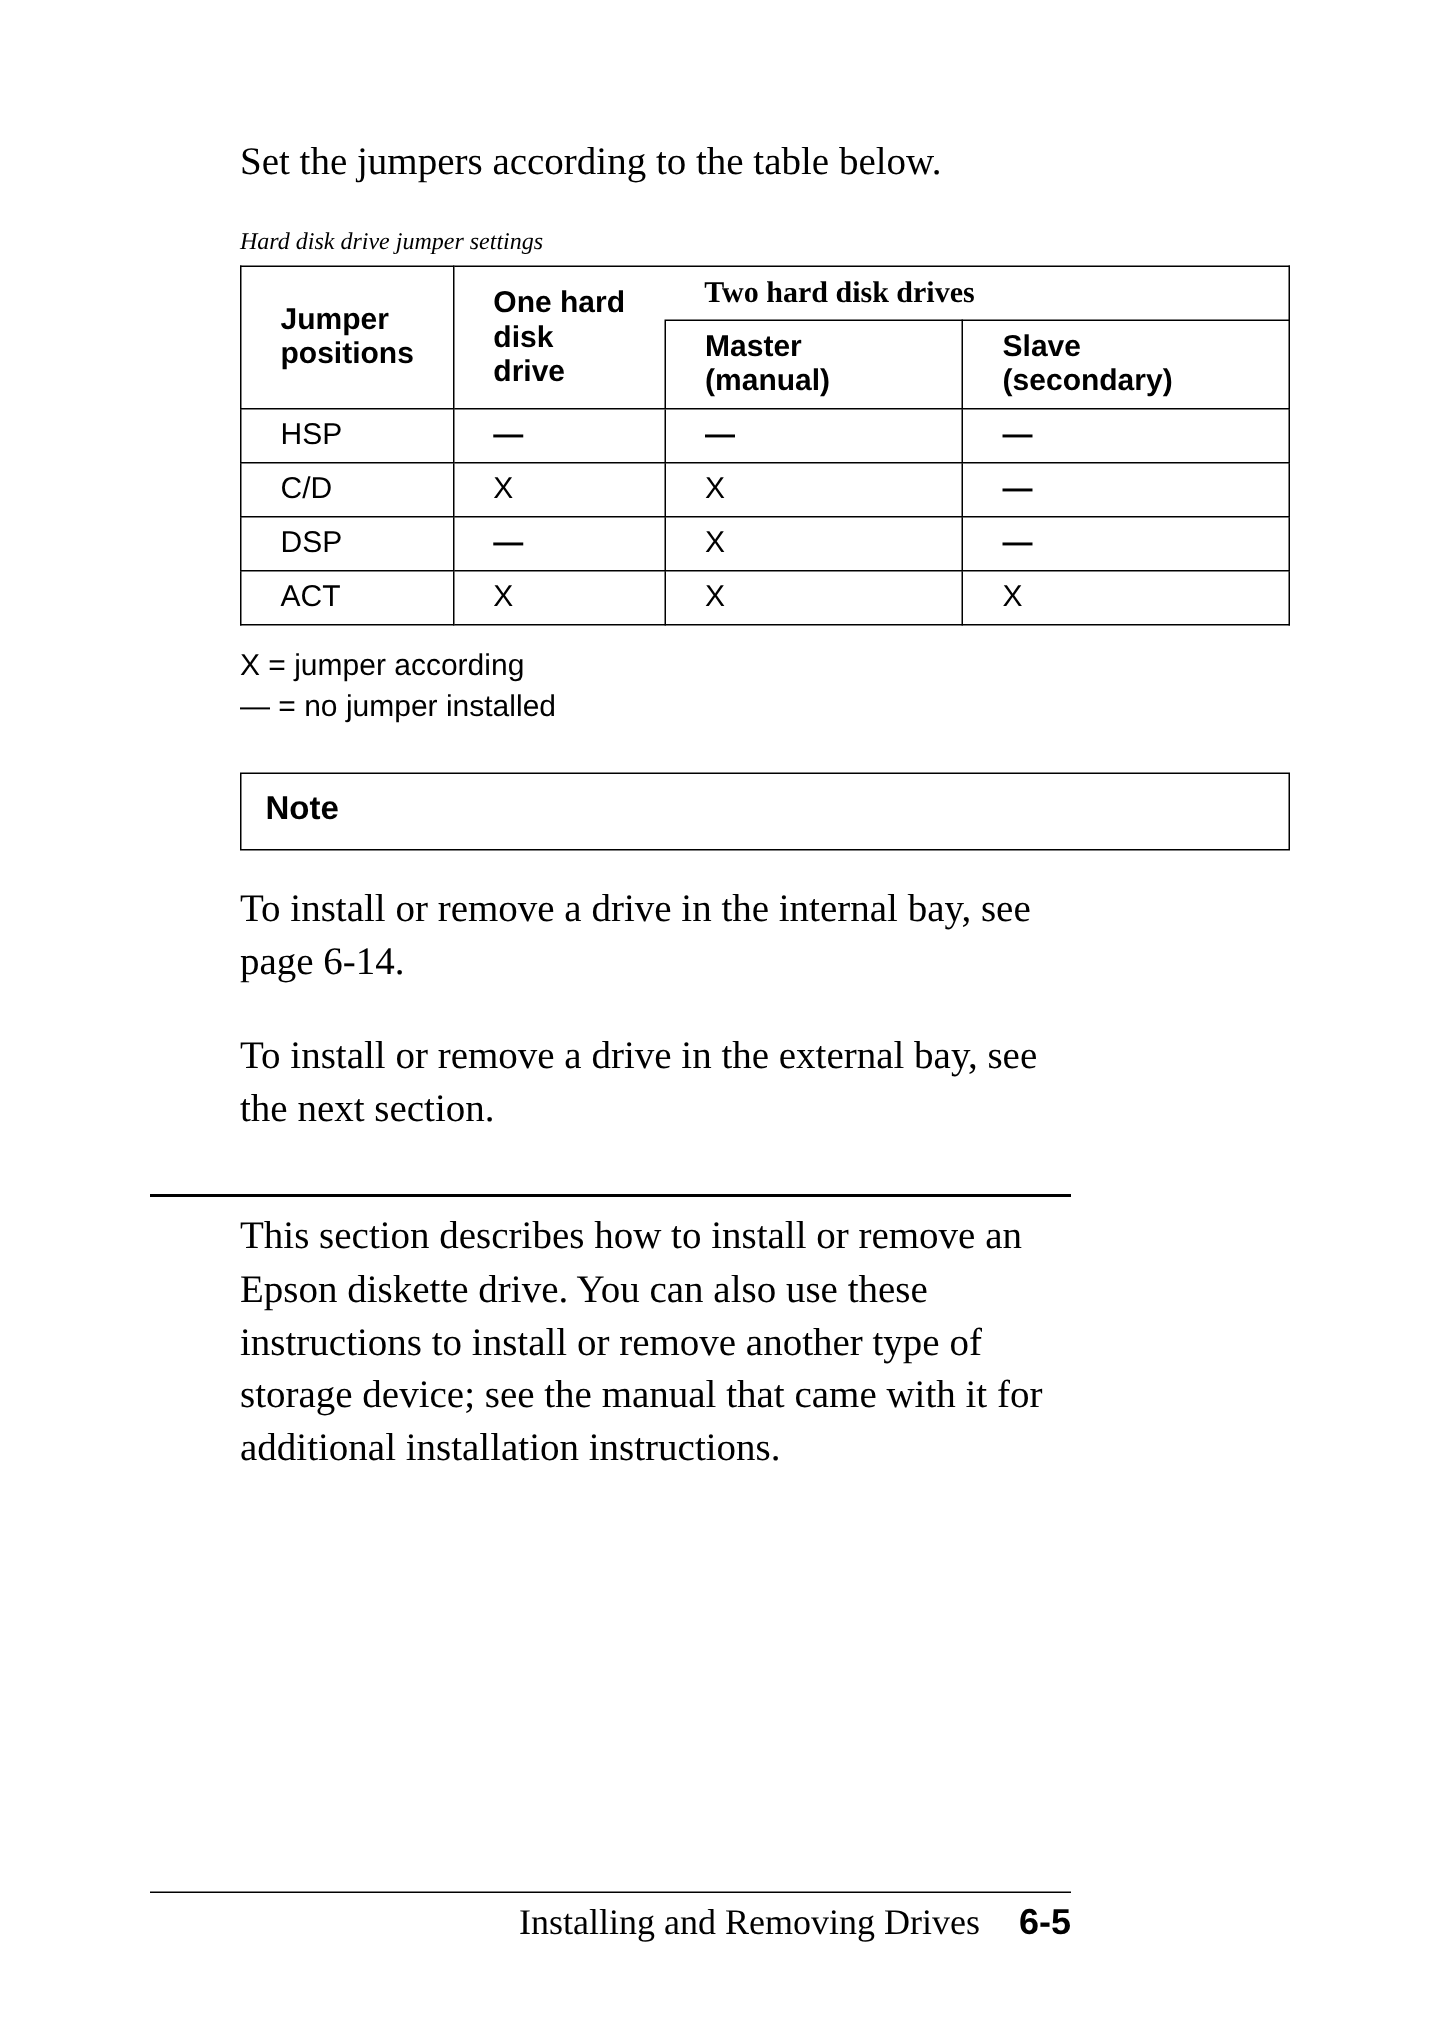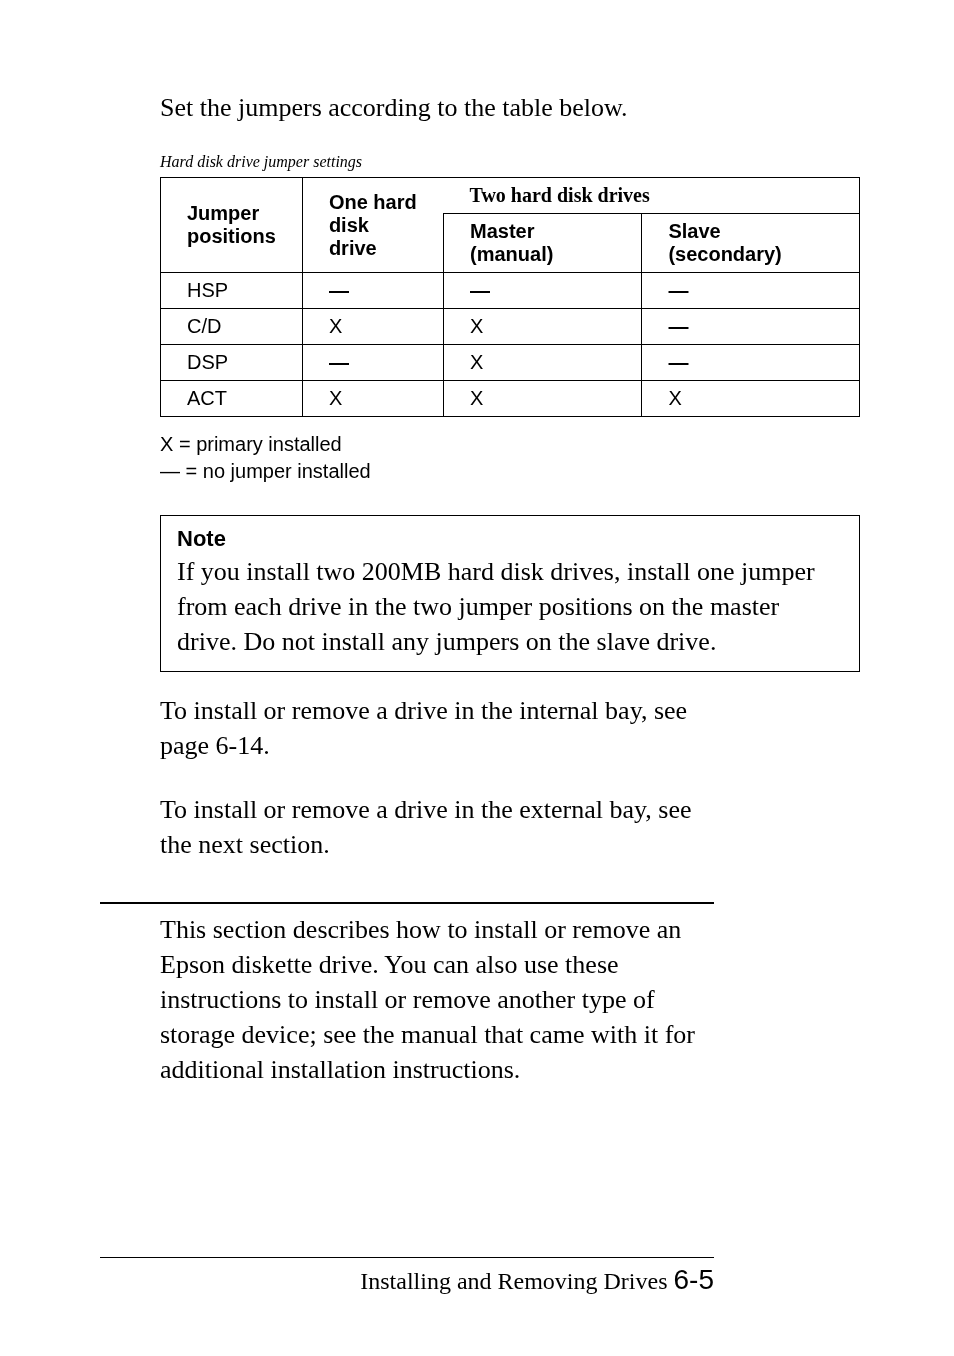--- a/index.html
+++ b/index.html
@@ -91,22 +91,23 @@
     margin: 0 0 6px 0;
   }
   .footer-line {
     text-align: right;
     font-size: 24px;
   }
   .footer-title {
   }
   .footer-page {
     font-family: "Helvetica Neue", Helvetica, Arial, sans-serif;
-    font-weight: normal;
-    font-size: 28px;
+    font-weight: bold;
+    font-size: 24px;
+    margin-left: 20px;
   }
   .dash { font-weight: bold; }
 </style>
 </head>
 <body>
 
 <div class="page">
 
   <p class="body-text">Set the jumpers according to the table below.</p>
 
@@ -150,27 +151,26 @@
     <tr>
       <td>ACT</td>
       <td>X</td>
       <td>X</td>
       <td>X</td>
     </tr>
   </tbody>
     </table>
 
   <div class="legend">
-    <span>X = primary installed</span><br>
+    <span>X = jumper according</span><br>
     <span>— = no jumper installed</span>
   </div>
 
   <div class="note-box">
     <div class="note-title">Note</div>
-    <div class="note-body">If you install two 200MB hard disk drives, install one jumper from each drive in the two jumper positions on the master drive. Do not install any jumpers on the slave drive.</div>
   </div>
 
   <p class="body-text">To install or remove a drive in the internal bay, see page 6-14.</p>
 
   <p class="body-text">To install or remove a drive in the external bay, see the next section.</p>
 
   <hr class="section-rule">
 
   <p class="body-text">This section describes how to install or remove an Epson diskette drive. You can also use these instructions to install or remove another type of storage device; see the manual that came with it for additional installation instructions.</p>
 

